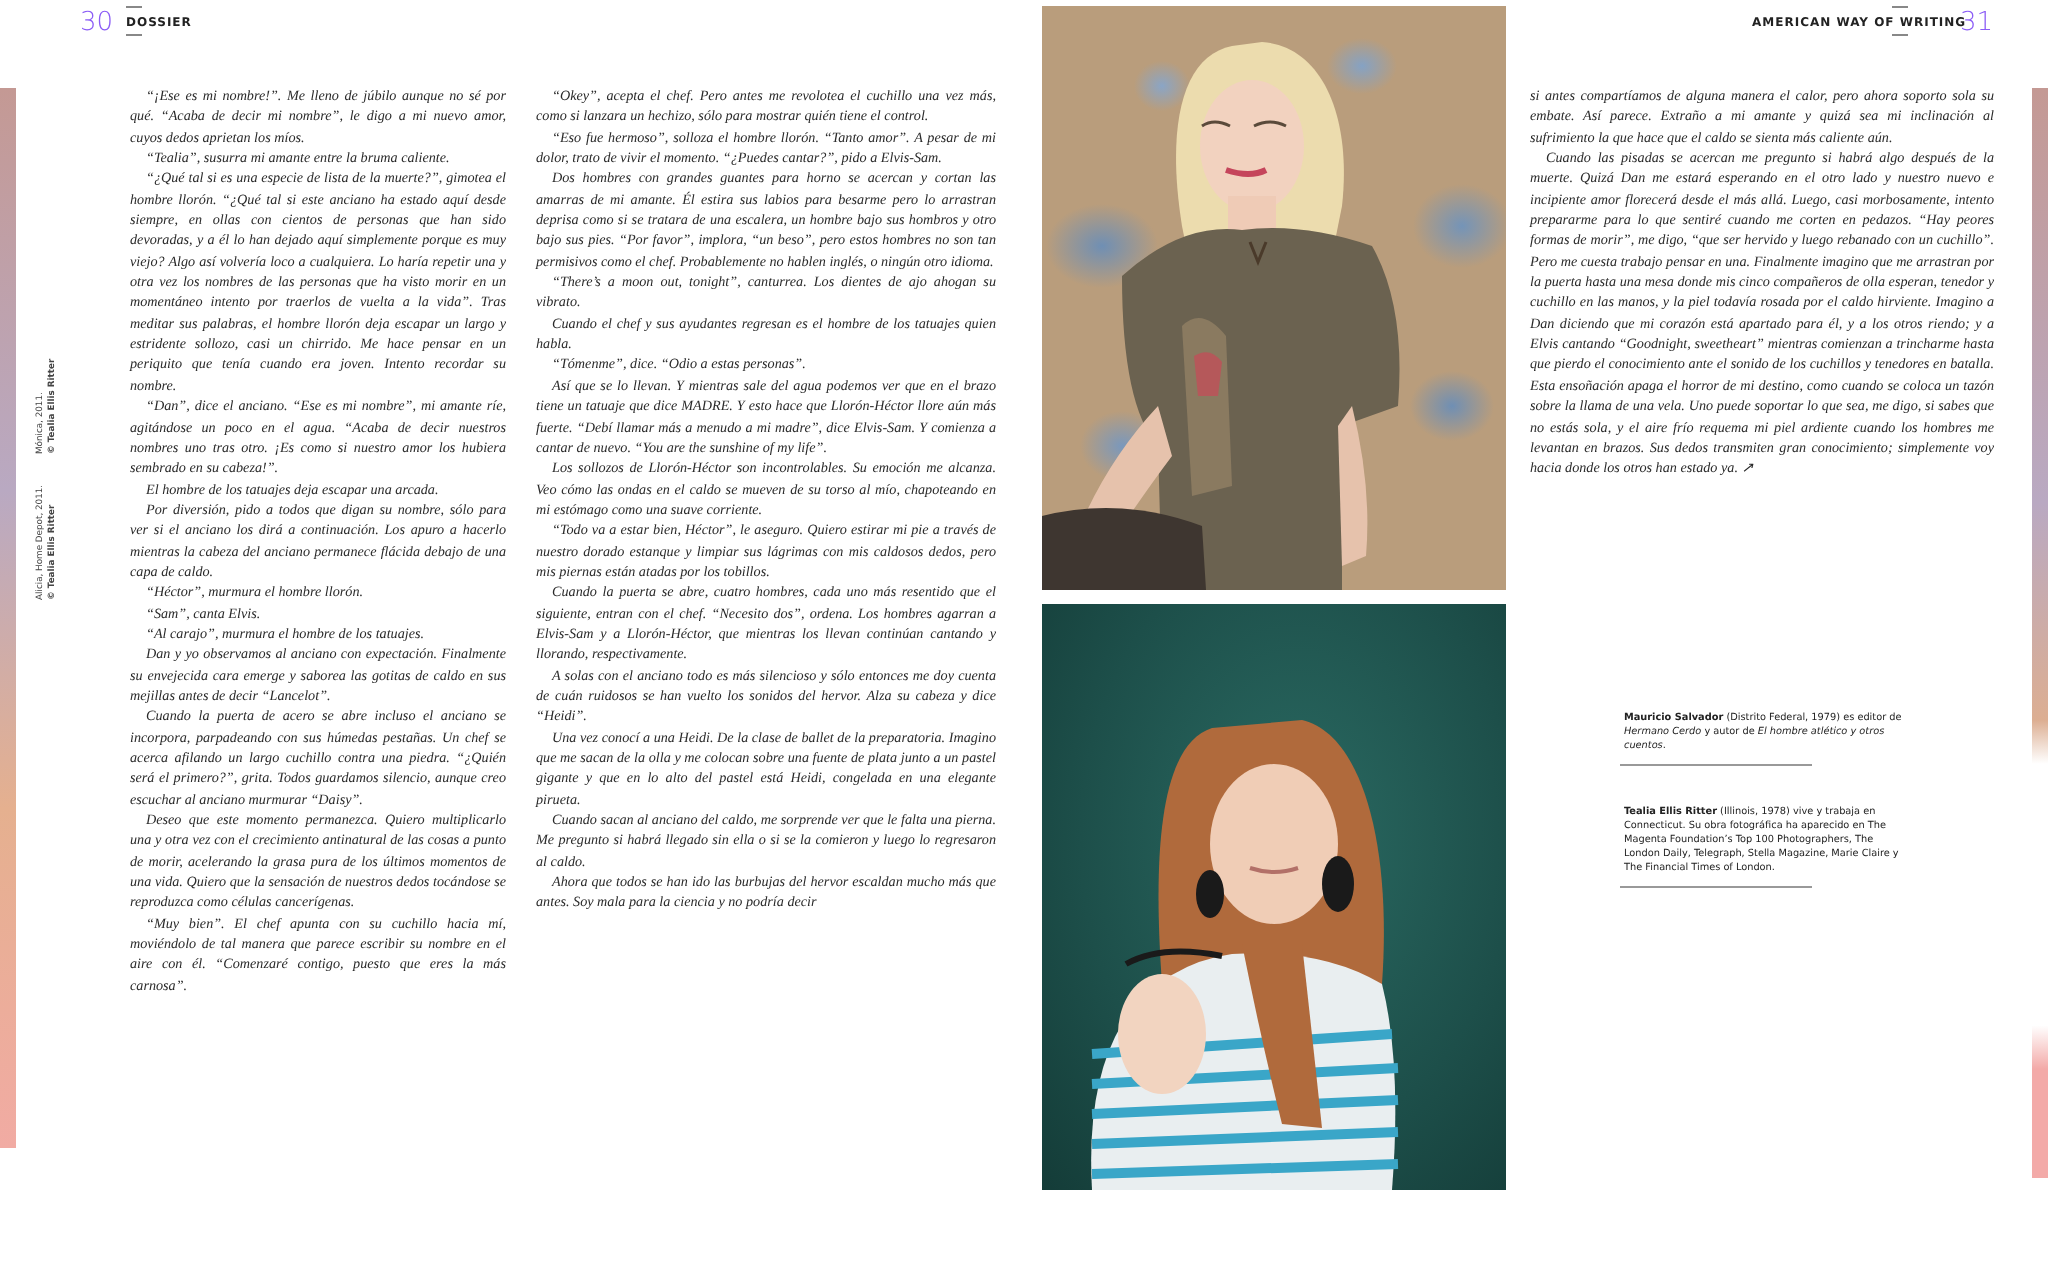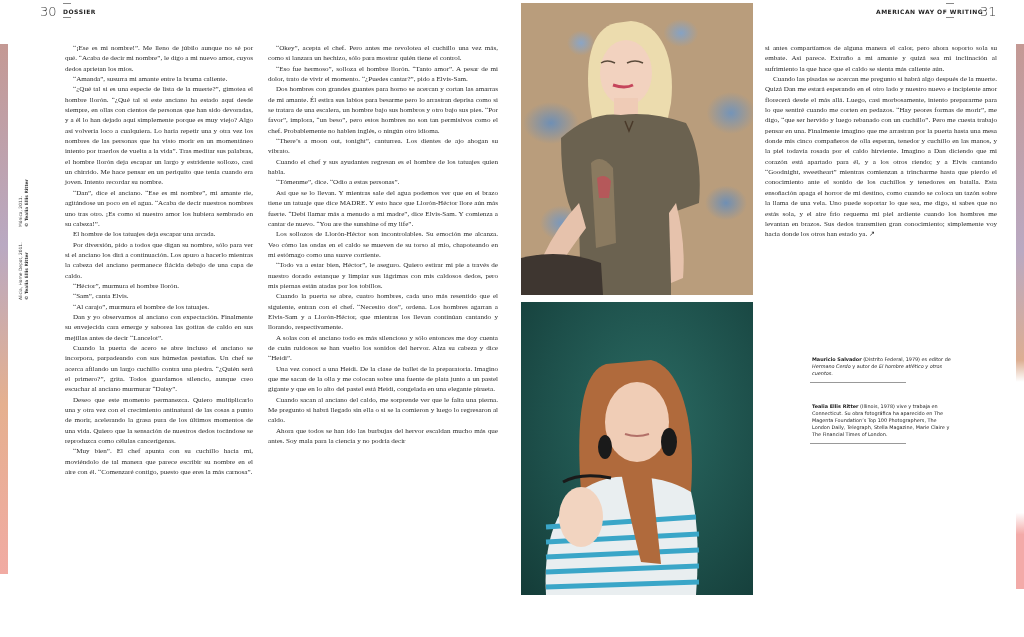--- a/index.html
+++ b/index.html
@@ -1,28 +1,28 @@
 <!DOCTYPE html>
 <html><head>
 <meta charset="utf-8">
 <style>
   html, body { margin:0; padding:0; }
   body { width:1024px; height:637px; background:#ffffff; position:relative; overflow:hidden; font-family:"Liberation Serif", serif; color:#2a2a2a; }
   .spread { position:absolute; left:0; top:0; width:1024px; height:637px; }
   .edge-left { position:absolute; left:0; top:44px; width:8px; height:530px; background:linear-gradient(#c49994 0%, #b9a9c2 38%, #e5b08f 68%, #f1aba3 100%); }
   .edge-right { position:absolute; right:0; top:44px; width:8px; height:545px; background:linear-gradient(#c49994 0%, #b9a9c2 38%, #dcae92 58%, #ffffff 62%, #ffffff 86%, #f3aaa8 90%, #f3aaa8 100%); }
-  .page-num { position:absolute; top:4px; font-family:"DejaVu Sans", sans-serif; font-size:13px; font-weight:300; color:#404040; }
+  .page-num { position:absolute; top:4px; font-family:"DejaVu Sans", sans-serif; font-size:13px; font-weight:300; color:#8b5cf6; }
   .page-num.left { left:40px; }
   .page-num.right { left:970px;margin-left:10px; }
   .section { position:absolute; top:8px; font-family:"DejaVu Sans", sans-serif; font-size:6px; font-weight:bold; letter-spacing:0.5px; color:#222; }
   .section.left { left:63px; }
   .section.right { left:876px; }
   .tick { position:absolute; width:8px; height:1px; background:#888; }
   .col { position:absolute; font-size:7.1px; line-height:10.35px; text-align:justify; hyphens:auto; }
-  .col p { margin:0; text-indent:8px; }
+  .col p { margin:0; text-indent:8px;font-style:italic; }
   .col p.noindent { text-indent:0; }
   .col1 { left:65px; top:43px; width:188px; }
   .col2 { left:268px; top:43px; width:230px; }
   .col3 { left:765px; top:43px; width:232px; }
   .credits { position:absolute; left:18px; top:300px; transform:rotate(-90deg); transform-origin:0 0; font-family:"DejaVu Sans", sans-serif; font-size:4.4px; line-height:6px; color:#444; white-space:nowrap; }
   .credits .item { display:inline-block; margin-right:14px; vertical-align:top; }
   .credits .credit-line { font-weight:bold; display:block; }
   .photo { position:absolute; overflow:hidden; }
   .photo-top { left:521px; top:3px; width:232px; height:292px; background:
       radial-gradient(ellipse 40px 30px at 30px 120px, #6f8fb4 0%, transparent 70%),
@@ -62,21 +62,21 @@
       <span class="credit-line">© Tealia Ellis Ritter</span>
     </span>
     <span class="item">
       <span>Mónica, 2011.</span>
       <span class="credit-line">© Tealia Ellis Ritter</span>
     </span>
   </div>
 
   <div class="col col1">
     <p>“¡Ese es mi nombre!”. Me lleno de júbilo aunque no sé por qué. “Acaba de decir mi nombre”, le digo a mi nuevo amor, cuyos dedos aprietan los míos.</p>
-    <p>“Amanda”, susurra mi amante entre la bruma caliente.</p>
+    <p>“Tealia”, susurra mi amante entre la bruma caliente.</p>
     <p>“¿Qué tal si es una especie de lista de la muerte?”, gimotea el hombre llorón. “¿Qué tal si este anciano ha estado aquí desde siempre, en ollas con cientos de personas que han sido devoradas, y a él lo han dejado aquí simplemente porque es muy viejo? Algo así volvería loco a cualquiera. Lo haría repetir una y otra vez los nombres de las personas que ha visto morir en un momentáneo intento por traerlos de vuelta a la vida”. Tras meditar sus palabras, el hombre llorón deja escapar un largo y estridente sollozo, casi un chirrido. Me hace pensar en un periquito que tenía cuando era joven. Intento recordar su nombre.</p>
     <p>“Dan”, dice el anciano. “Ese es mi nombre”, mi amante ríe, agitándose un poco en el agua. “Acaba de decir nuestros nombres uno tras otro. ¡Es como si nuestro amor los hubiera sembrado en su cabeza!”.</p>
     <p>El hombre de los tatuajes deja escapar una arcada.</p>
     <p>Por diversión, pido a todos que digan su nombre, sólo para ver si el anciano los dirá a continuación. Los apuro a hacerlo mientras la cabeza del anciano permanece flácida debajo de una capa de caldo.</p>
     <p>“Héctor”, murmura el hombre llorón.</p>
     <p>“Sam”, canta Elvis.</p>
     <p>“Al carajo”, murmura el hombre de los tatuajes.</p>
     <p>Dan y yo observamos al anciano con expectación. Finalmente su envejecida cara emerge y saborea las gotitas de caldo en sus mejillas antes de decir “Lancelot”.</p>
     <p>Cuando la puerta de acero se abre incluso el anciano se incorpora, parpadeando con sus húmedas pestañas. Un chef se acerca afilando un largo cuchillo contra una piedra. “¿Quién será el primero?”, grita. Todos guardamos silencio, aunque creo escuchar al anciano murmurar “Daisy”.</p>
     <p>Deseo que este momento permanezca. Quiero multiplicarlo una y otra vez con el crecimiento antinatural de las cosas a punto de morir, acelerando la grasa pura de los últimos momentos de una vida. Quiero que la sensación de nuestros dedos tocándose se reproduzca como células cancerígenas.</p>

